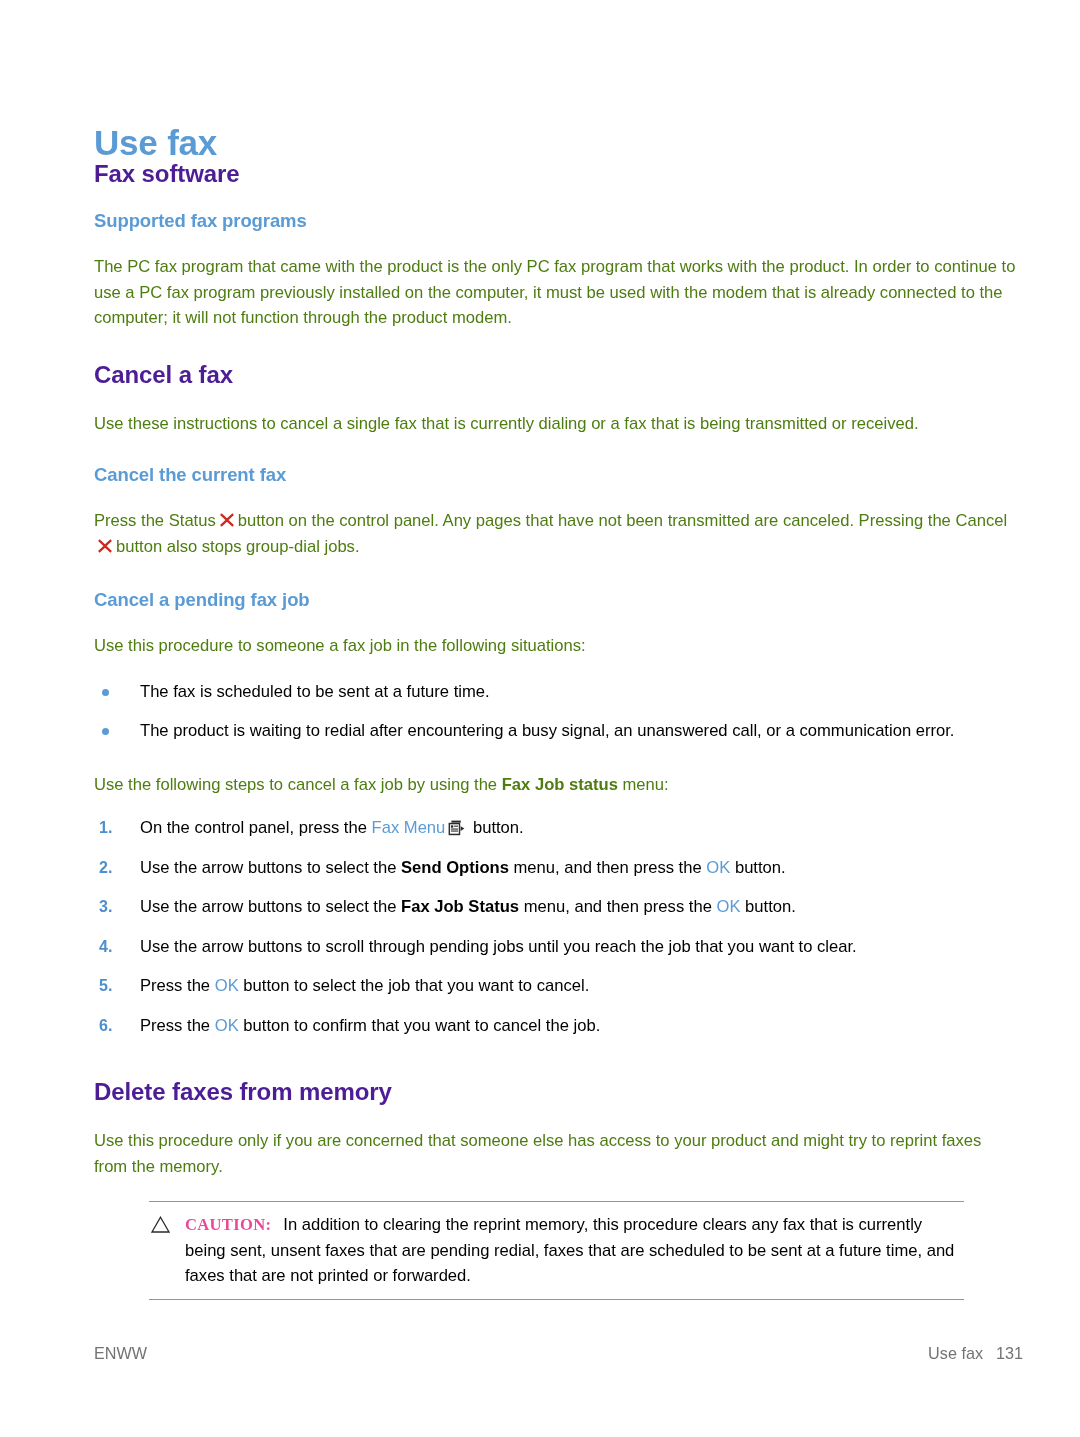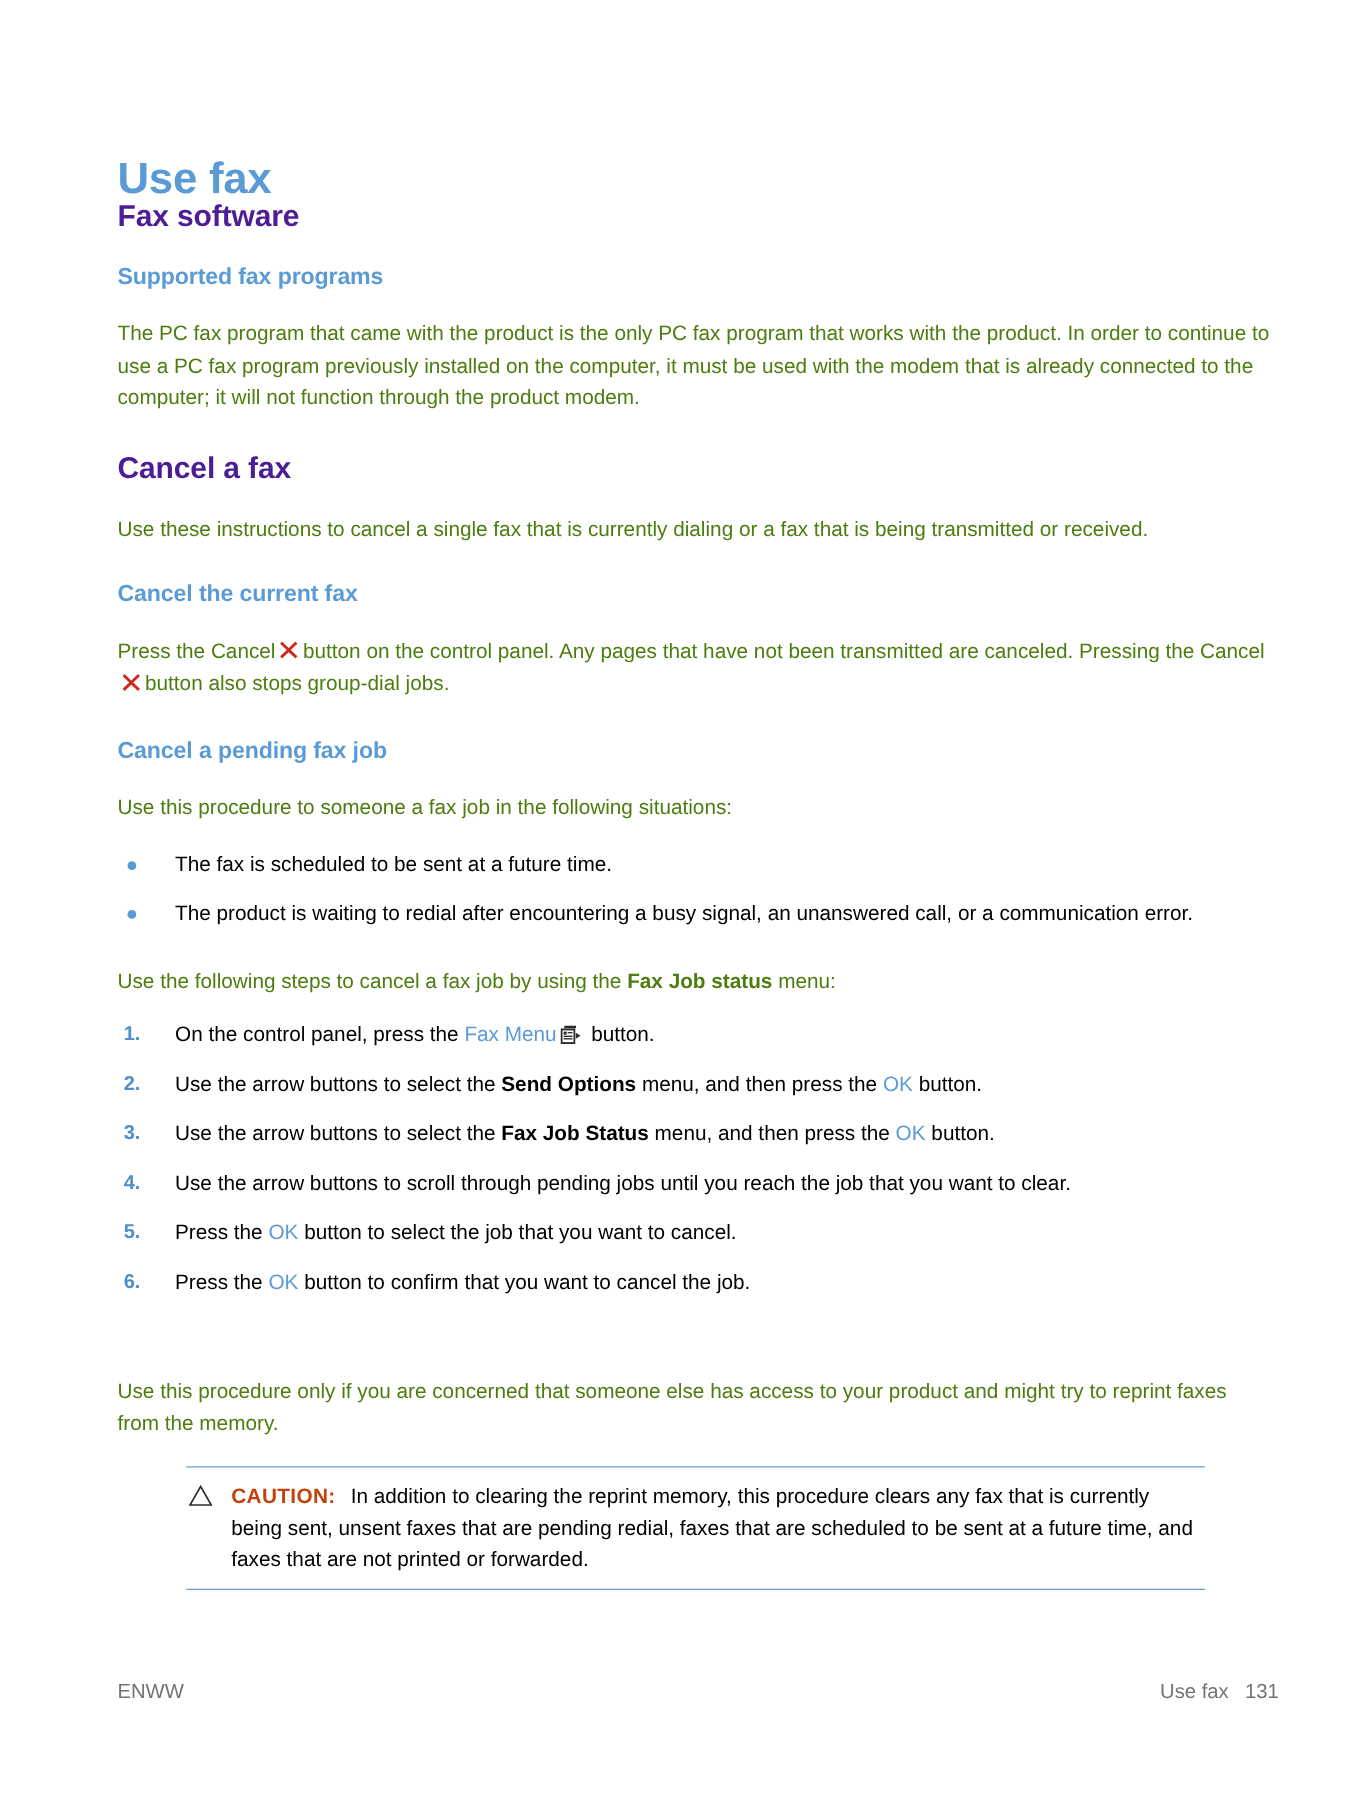--- a/index.html
+++ b/index.html
@@ -142,24 +142,25 @@
     line-height: 25.5px;
   }
   .icon-warn {
     position: absolute;
     left: 2px;
     top: 4px;
     width: 19px;
     height: 17px;
   }
   .caution-label {
-    color: #c2410c;
+    color: #ec4899;
     font-weight: bold;
     letter-spacing: 0.3px;
     margin-right: 12px;
+    font-family: Liberation Serif, serif;
   }
 
   
   .footer {
     position: absolute;
     left: 94px;
     right: 57px;
     top: 1344px;
     display: flex;
     justify-content: space-between;
@@ -206,21 +207,21 @@
 
     <p class="body-block indent" style="margin:0;">Use these instructions to cancel a single fax that is currently dialing or a fax that is being transmitted or received.</p>
 
     <div style="height:28px;"></div>
 
     <h3 class="h3">Cancel the current fax</h3>
 
     <div class="sec-gap-md"></div>
 
     <p class="body-block indent" style="margin:0;">
-      <span>Press the Cancel</span><span class="icon-cancel"><svg width="16" height="16" viewBox="0 0 16 16">
+      <span>Press the Status</span><span class="icon-cancel"><svg width="16" height="16" viewBox="0 0 16 16">
             <path d="M2.6 1.2 L8 6.3 L13.4 1.2 L14.9 3.0 L9.6 8 L14.9 13.0 L13.4 14.8 L8 9.7 L2.6 14.8 L1.1 13.0 L6.4 8 L1.1 3.0 Z" fill="#cc2a1e"></path>
           </svg></span><span>button on the control panel. Any pages that have not been transmitted are canceled. Pressing the Cancel</span><span class="icon-cancel"><svg width="16" height="16" viewBox="0 0 16 16">
             <path d="M2.6 1.2 L8 6.3 L13.4 1.2 L14.9 3.0 L9.6 8 L14.9 13.0 L13.4 14.8 L8 9.7 L2.6 14.8 L1.1 13.0 L6.4 8 L1.1 3.0 Z" fill="#cc2a1e"></path>
           </svg></span><span>button also stops group-dial jobs.</span>
     </p>
 
     <div style="height:30px;"></div>
 
     <h3 class="h3">Cancel a pending fax job</h3>
 
@@ -285,20 +286,21 @@
 
       <li>
         <span class="num">6.</span>
         <span>Press the </span><span class="blue-text">OK</span><span> button to confirm that you want to cancel the job.</span>
       </li>
 
     </ol>
 
     <div style="height:26px;"></div>
 
+    <h2 class="h2">Delete faxes from memory</h2>
 
     <div class="sec-gap-md"></div>
 
     <p class="body-block indent" style="margin:0;">Use this procedure only if you are concerned that someone else has access to your product and might try to reprint faxes from the memory.</p>
 
     <div style="height:22px;"></div>
 
     <div class="caution">
       <div class="caution-inner">
         <svg class="icon-warn" viewBox="0 0 19 17">

